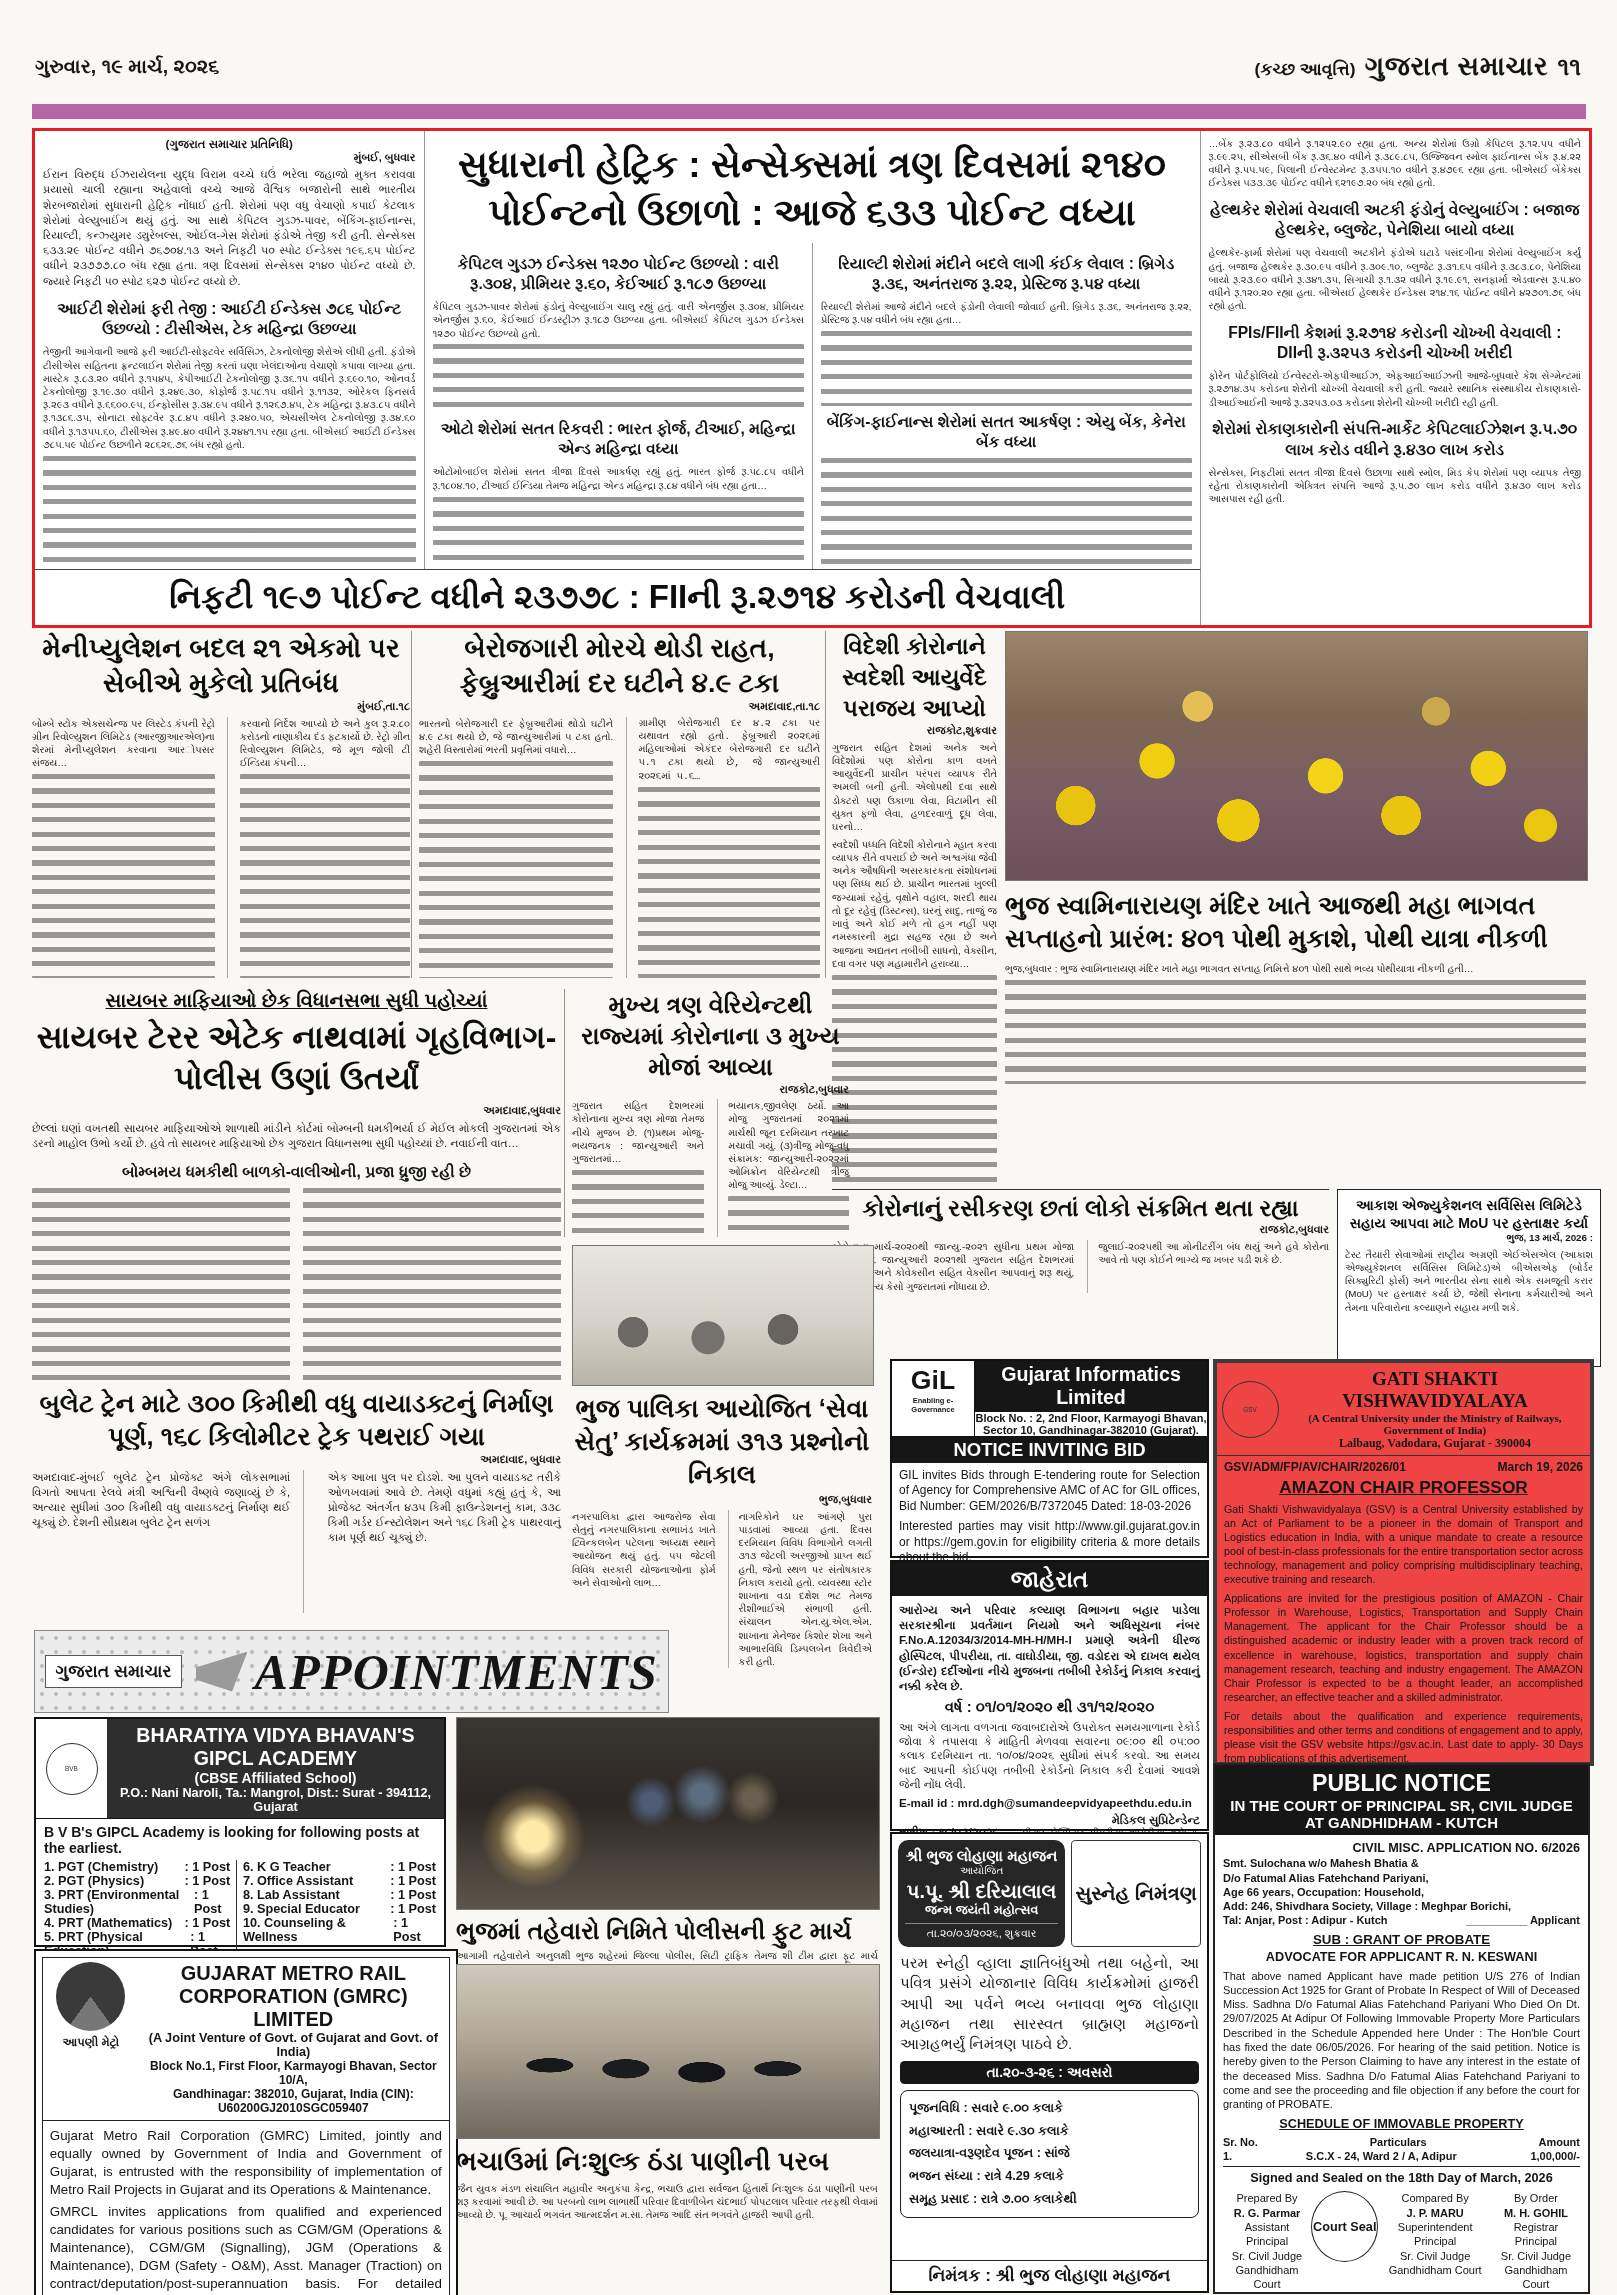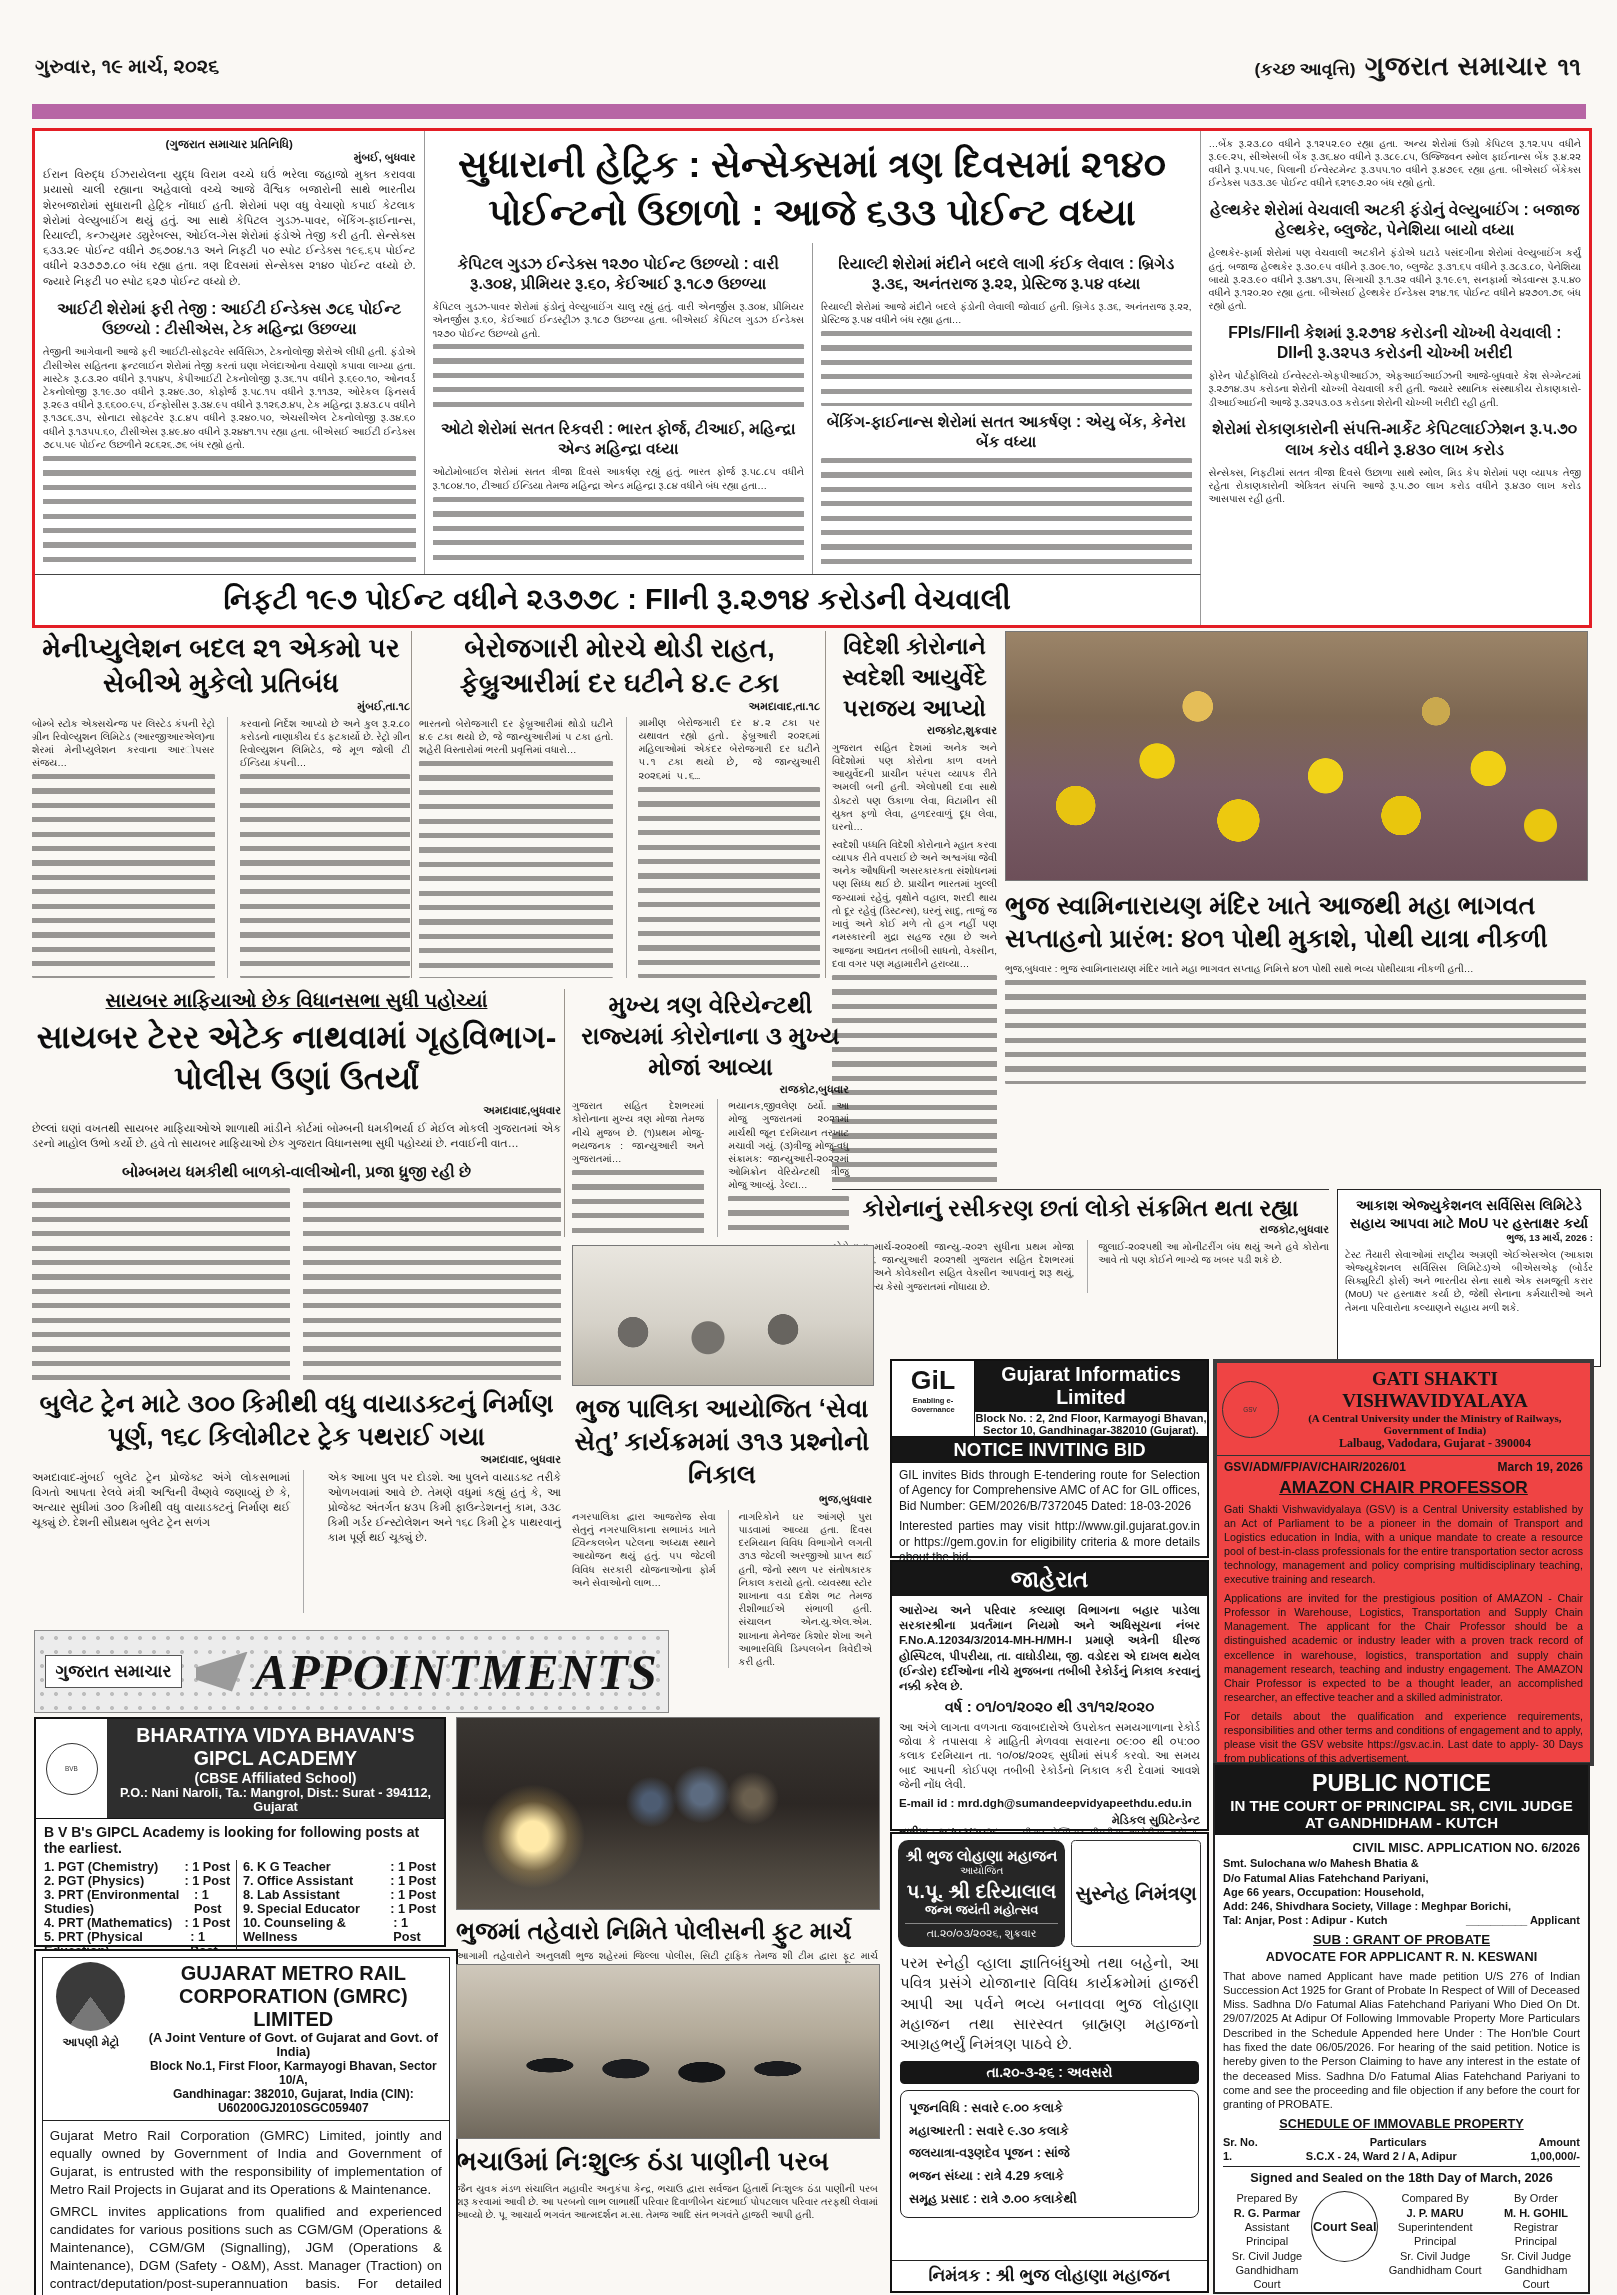--- a/index.html
+++ b/index.html
@@ -98,21 +98,21 @@
       <p class="jc body-xs">…બેંક રૂ.૨૩.૮૦ વધીને રૂ.૧૨૫૨.૯૦ રહ્યા હતા. અન્ય શેરોમાં ઉગ્રો કેપિટલ રૂ.૧૨.૫૫ વધીને રૂ.૯૯.૨૫, સીએસબી બેંક રૂ.૩૬.૪૦ વધીને રૂ.૩૮૯.૮૫, ઉજ્જિવન સ્મોલ ફાઈનાન્સ બેંક રૂ.૪.૨૨ વધીને રૂ.૫૫.૫૯, પિલાની ઈન્વેસ્ટમેન્ટ રૂ.૩૫૫.૧૦ વધીને રૂ.૪૭૯૬ રહ્યા હતા. બીએસઈ બેંકેક્સ ઈન્ડેક્સ ૫૩૩.૩૯ પોઈન્ટ વધીને ૬૨૧૯૭.૨૦ બંધ રહ્યો હતો.</p>
       <div class="subhead">હેલ્થકેર શેરોમાં વેચવાલી અટકી ફંડોનું વેલ્યુબાઈંગ : બજાજ હેલ્થકેર, બ્લુજેટ, પેનેશિયા બાયો વધ્યા</div>
       <p class="jc body-xs">હેલ્થકેર-ફાર્મા શેરોમાં પણ વેચવાલી અટકીને ફંડોએ ઘટાડે પસંદગીના શેરોમાં વેલ્યુબાઈંગ કર્યું હતું. બજાજ હેલ્થકેર રૂ.૩૦.૯૫ વધીને રૂ.૩૦૯.૧૦, બ્લુજેટ રૂ.૩૧.૬૫ વધીને રૂ.૩૮૩.૮૦, પેનેશિયા બાયો રૂ.૨૩.૯૦ વધીને રૂ.૩૪૧.૩૫, સિગાચી રૂ.૧.૩૨ વધીને રૂ.૧૯.૯૧, સનફાર્મા એડવાન્સ રૂ.૫.૪૦ વધીને રૂ.૧૨૦.૨૦ રહ્યા હતા. બીએસઈ હેલ્થકેર ઈન્ડેક્સ ૨૧૪.૧૬ પોઈન્ટ વધીને ૪૨૭૦૧.૭૬ બંધ રહ્યો હતો.</p>
       <div class="subhead">FPIs/FIIની કેશમાં રૂ.૨૭૧૪ કરોડની ચોખ્ખી વેચવાલી : DIIની રૂ.૩૨૫૩ કરોડની ચોખ્ખી ખરીદી</div>
       <p class="jc body-xs">ફોરેન પોર્ટફોલિયો ઈન્વેસ્ટરો-એફપીઆઈઝ, એફઆઈઆઈઝની આજે-બુધવારે કેશ સેગ્મેન્ટમાં રૂ.૨૭૧૪.૩૫ કરોડના શેરોની ચોખ્ખી વેચવાલી કરી હતી. જ્યારે સ્થાનિક સંસ્થાકીય રોકાણકારો-ડીઆઈઆઈની આજે રૂ.૩૨૫૩.૦૩ કરોડના શેરોની ચોખ્ખી ખરીદી રહી હતી.</p>
       <div class="subhead">શેરોમાં રોકાણકારોની સંપત્તિ-માર્કેટ કેપિટલાઈઝેશન રૂ.૫.૭૦ લાખ કરોડ વધીને રૂ.૪૩૦ લાખ કરોડ</div>
       <p class="jc body-xs">સેન્સેક્સ, નિફટીમાં સતત ત્રીજા દિવસે ઉછાળા સાથે સ્મોલ, મિડ કેપ શેરોમાં પણ વ્યાપક તેજી રહેતા રોકાણકારોની એક્ત્રિત સંપત્તિ આજે રૂ.૫.૭૦ લાખ કરોડ વધીને રૂ.૪૩૦ લાખ કરોડ આસપાસ રહી હતી.</p>
     </div>
 
     <div style="grid-row:3/4;grid-column:1/4;border-top:1.2px solid #444;border-right:0.6px solid #999;padding:8px 11.6px;">
-      <div class="ctr hl" style="font-size:29px;text-align:center;">નિફટી ૧૯૭ પોઈન્ટ વધીને ૨૩૭૭૮ : FIIની રૂ.૨૭૧૪ કરોડની વેચવાલી</div>
+      <div class="ctr hl" style="font-size:33px;text-align:center;">નિફટી ૧૯૭ પોઈન્ટ વધીને ૨૩૭૭૮ : FIIની રૂ.૨૭૧૪ કરોડની વેચવાલી</div>
     </div>
   </div>
 
   <div class="abs" style="left:32px;top:631px;width:378px;height:347px;display:flex;flex-direction:column;">
     <div class="ctr hl" style="font-size:26.6px;line-height:1.3;">મેનીપ્યુલેશન બદલ ૨૧ એકમો પર સેબીએ મુકેલો પ્રતિબંધ</div>
     <div class="dateline">મુંબઈ,તા.૧૮</div>
     <div class="two-col" style="flex:1;">
       <div style="display:flex;flex-direction:column;">
           <p class="jc body-xs">બોમ્બે સ્ટોક એક્સચેન્જ પર લિસ્ટેડ કંપની રેટ્રો ગ્રીન રિવોલ્યુશન લિમિટેડ (આરજીઆરએલ)ના શેરમાં મેનીપ્યુલેશન કરવાના આર​ોપસર સંજય…</p>
           <div class="fl" style="flex:1;"></div>

